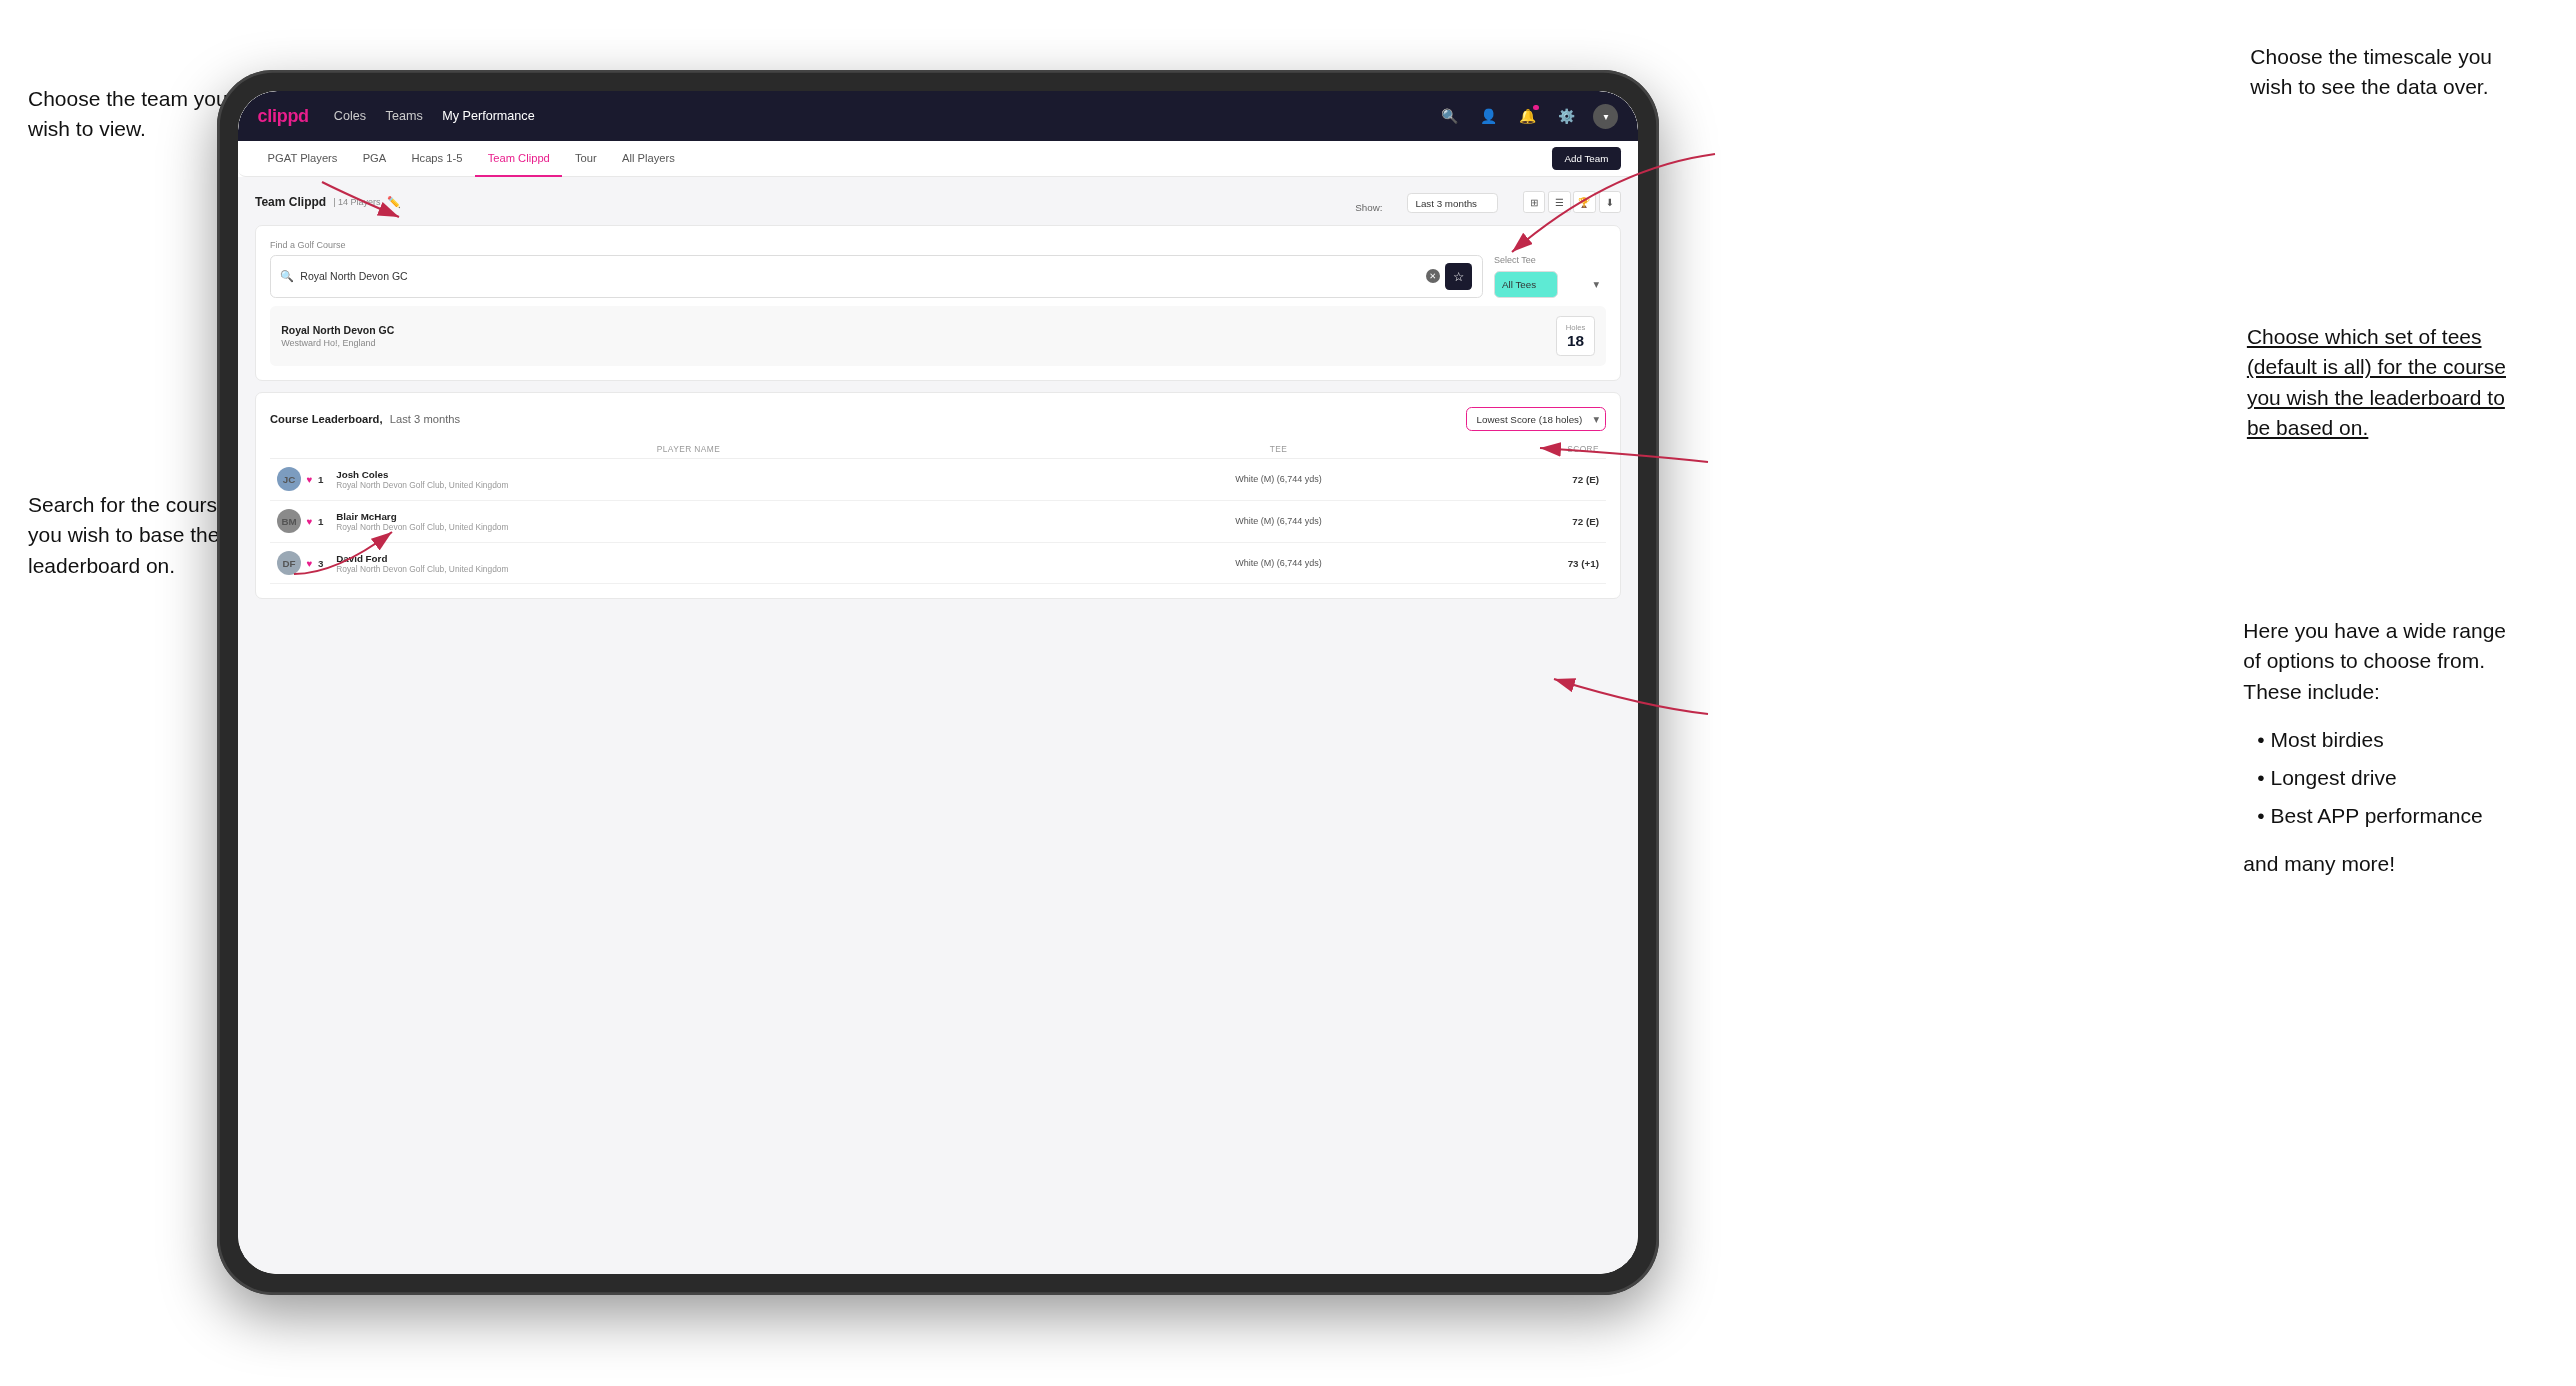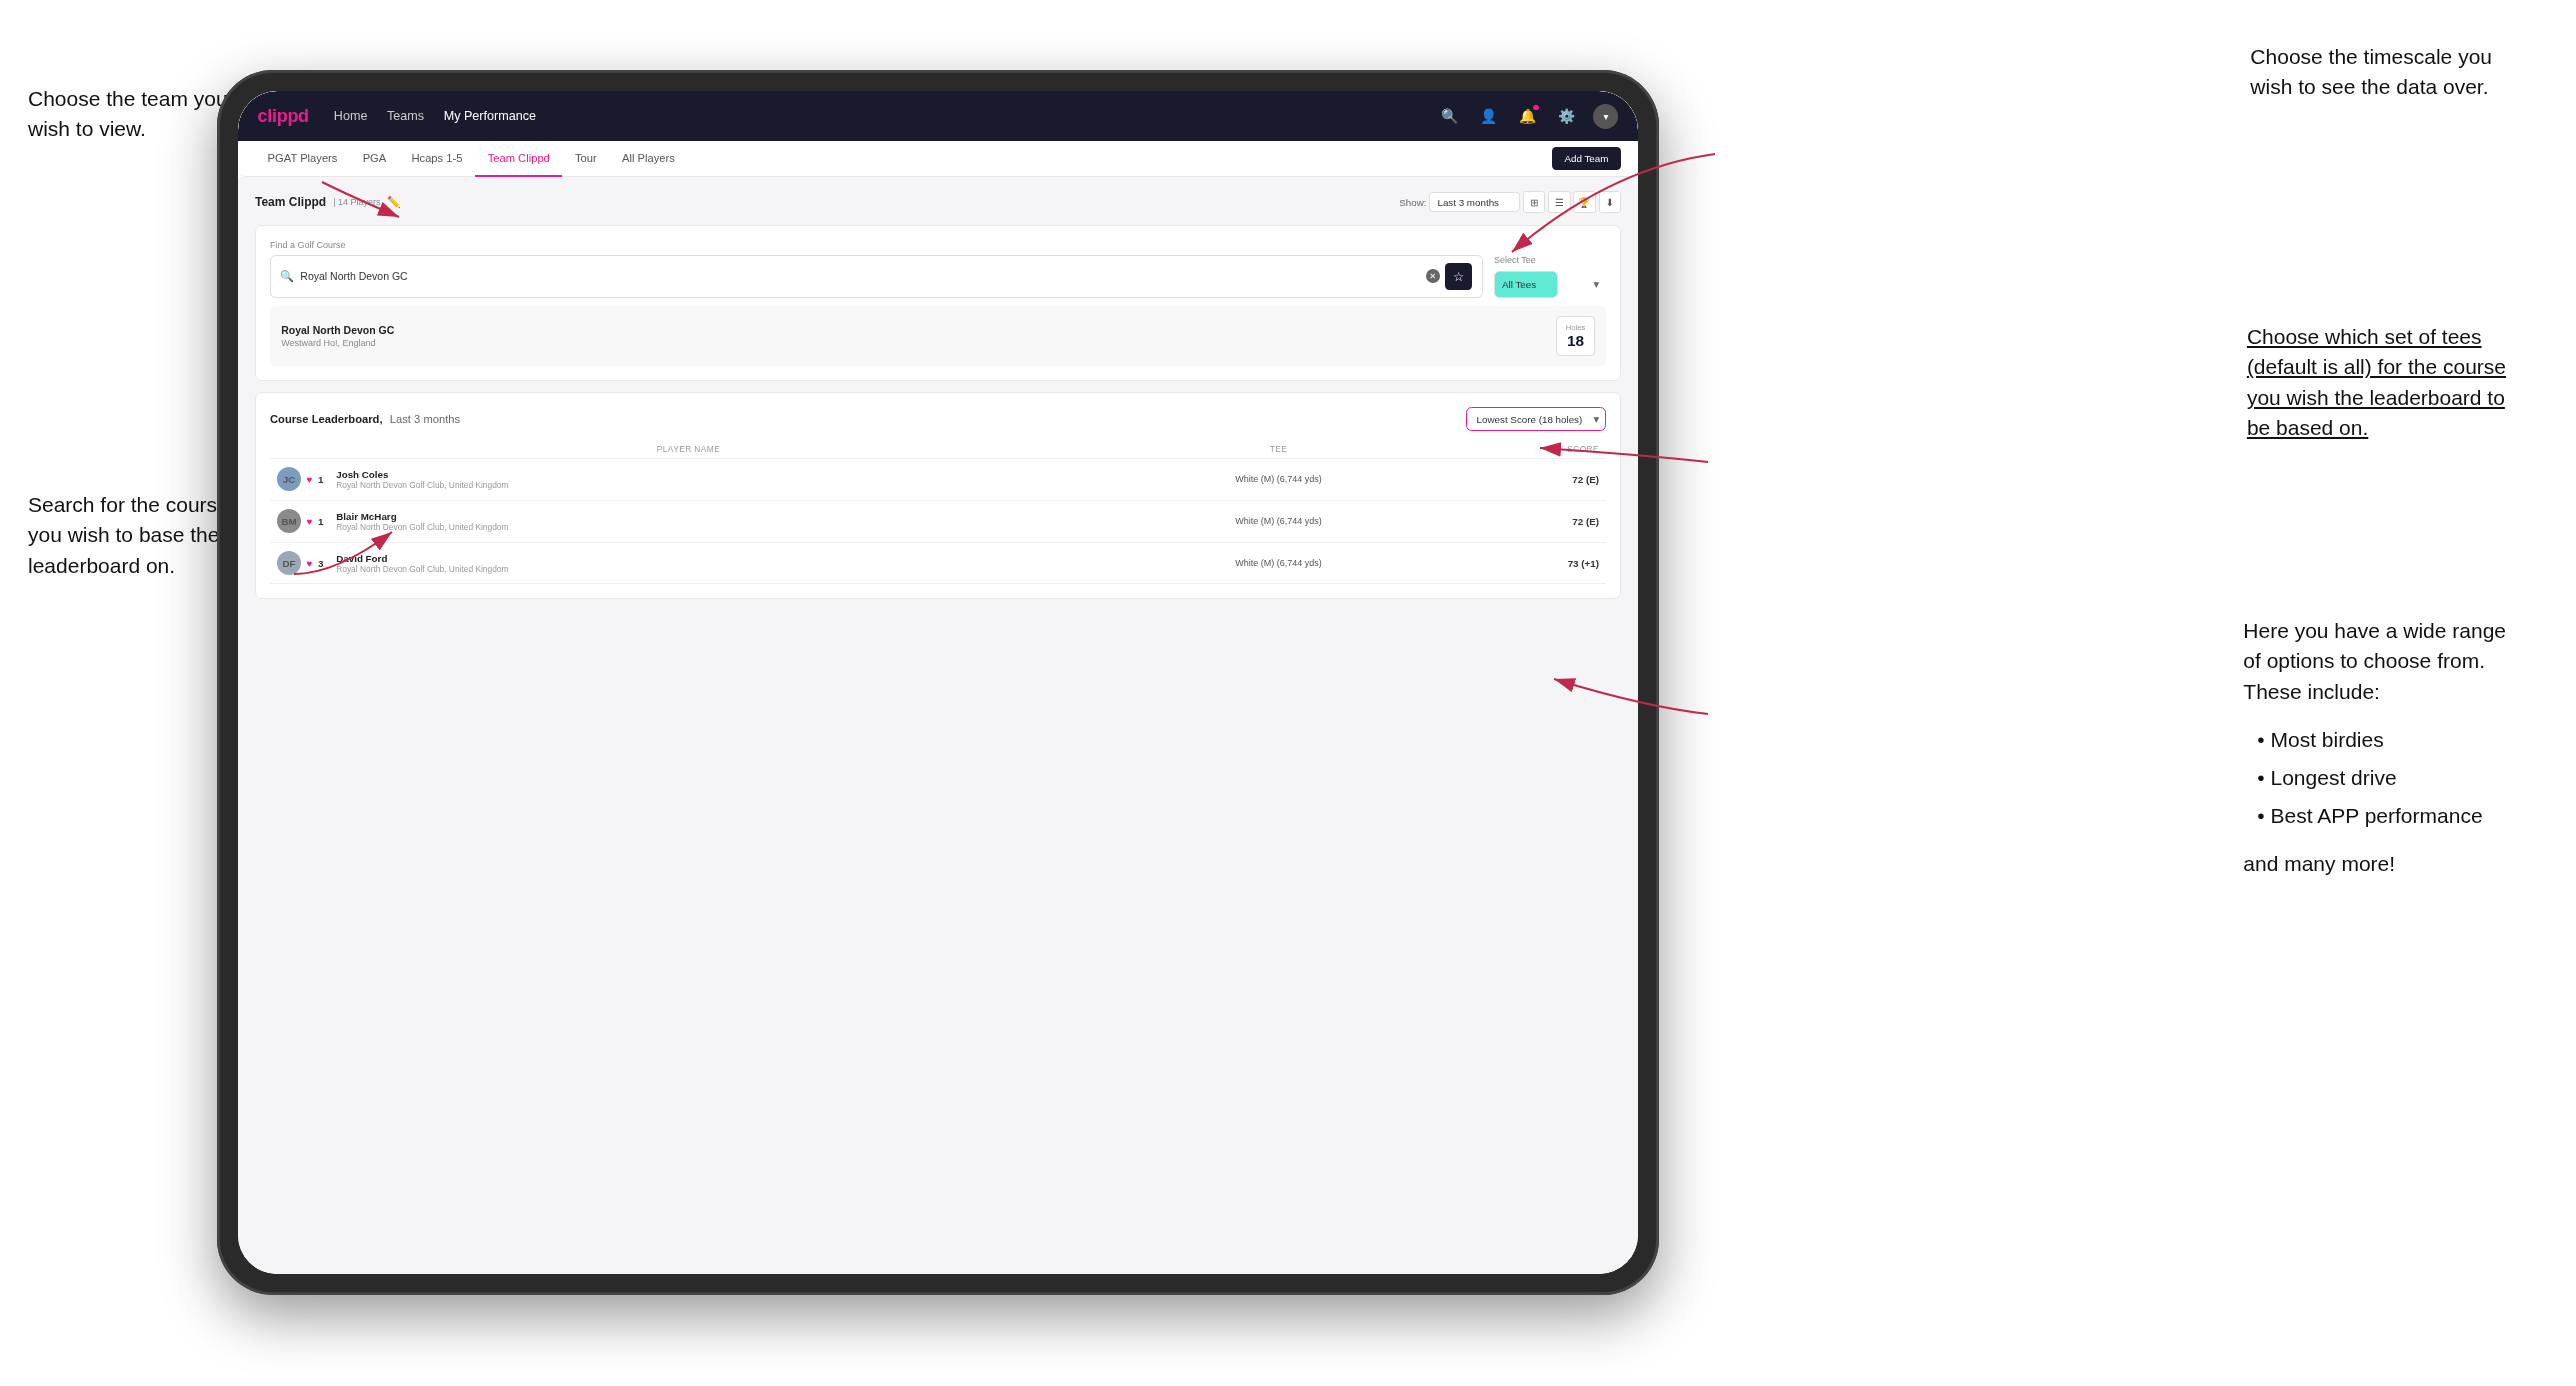--- a/index.html
+++ b/index.html
@@ -184,22 +184,22 @@
     }
 
     .team-title span.edit-icon {
       color: #888;
       font-size: 11.2px;
       cursor: pointer;
     }
 
     .show-controls {
       display: flex;
-      align-items: center;
-      gap: 3px;
+      align-items: flex-end;
+      gap: 25px;
     }
 
     .show-label {
       font-size: 9.8px;
       color: #666;
     }
 
     .show-select {
       font-size: 9.8px;
       border: 0.7px solid #ddd;
@@ -526,21 +526,21 @@
   <div class="and-more">and many more!</div>
 </div>
 
 <div class="tablet-frame">
   <div class="tablet-screen">
     <div class="app-container">
 
       <div class="navbar">
         <div class="navbar-logo">clippd</div>
         <div class="navbar-nav">
-          <a href="#" style="color:#ccc;font-size:12.6px;text-decoration:none;">Home</a>
+          <a href="#" style="color:#ccc;font-size:12.6px;text-decoration:none;">Coles</a>
           <a href="#" style="color:#ccc;font-size:12.6px;text-decoration:none;">Teams</a>
           <a href="#" style="color:#fff;font-size:12.6px;text-decoration:none;font-weight:500;">My Performance</a>
         </div>
         <div class="navbar-icons">
           <div class="navbar-icon">🔍</div>
           <div class="navbar-icon">👤</div>
           <div class="navbar-icon notification-badge">🔔</div>
           <div class="navbar-icon">⚙️</div>
           <div class="navbar-icon avatar" style="background:#555;font-size:9.8px;color:#fff;">▾</div>
         </div>

